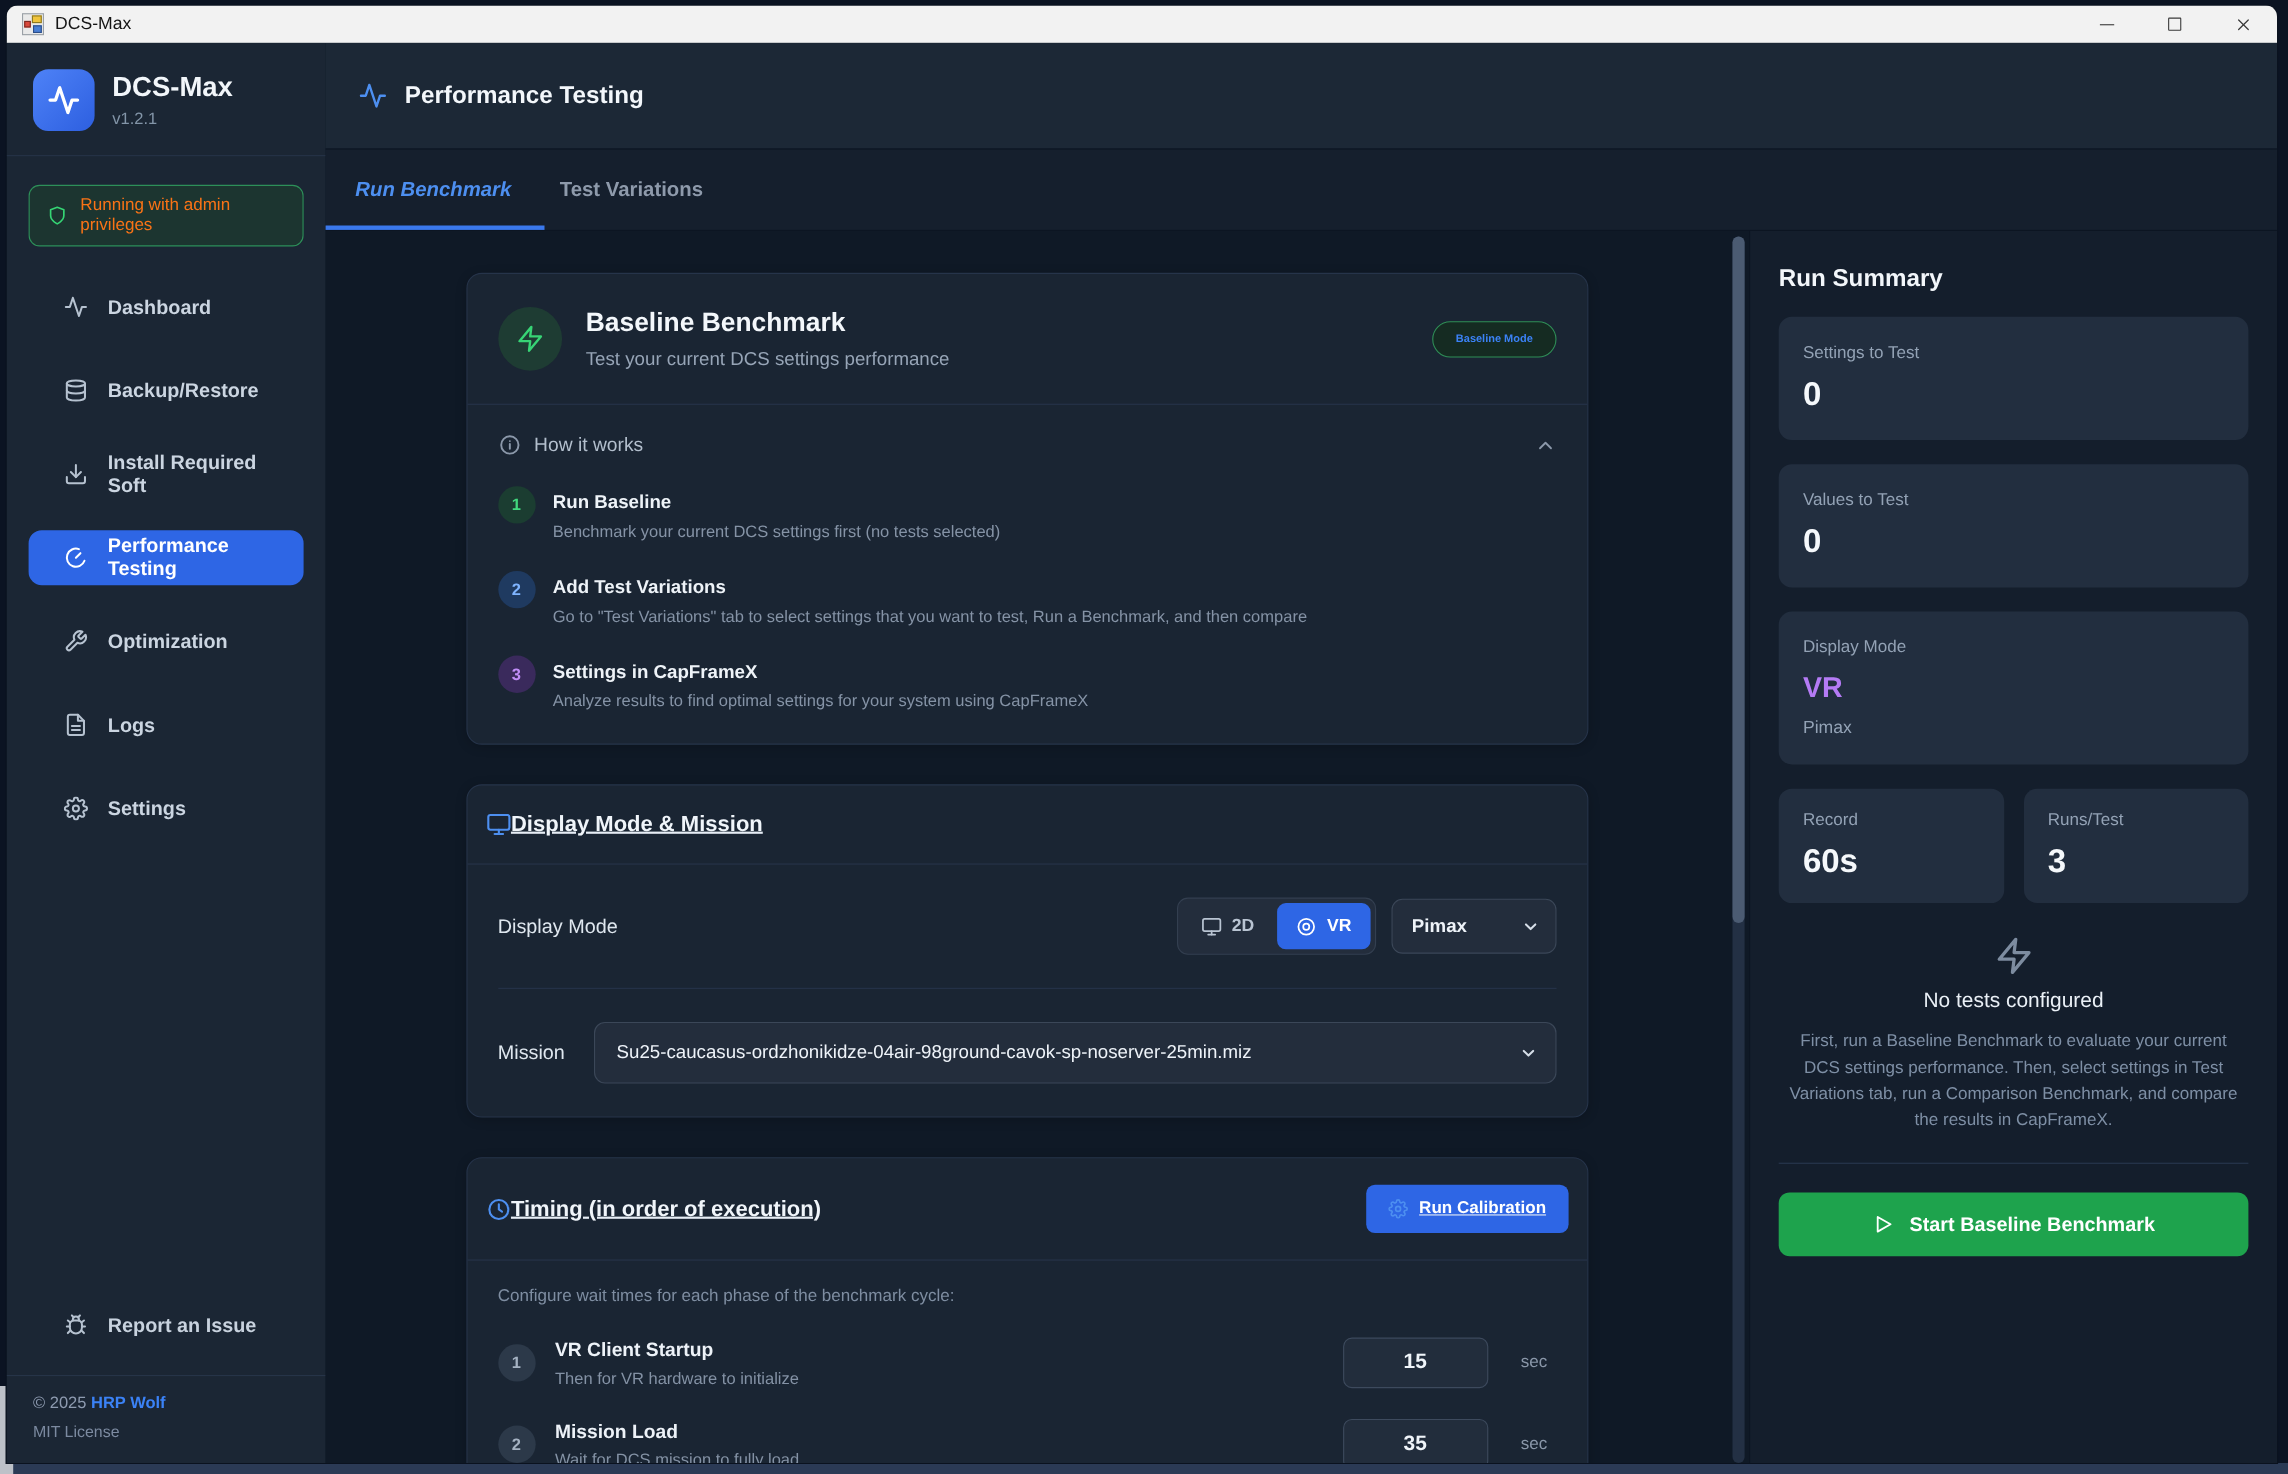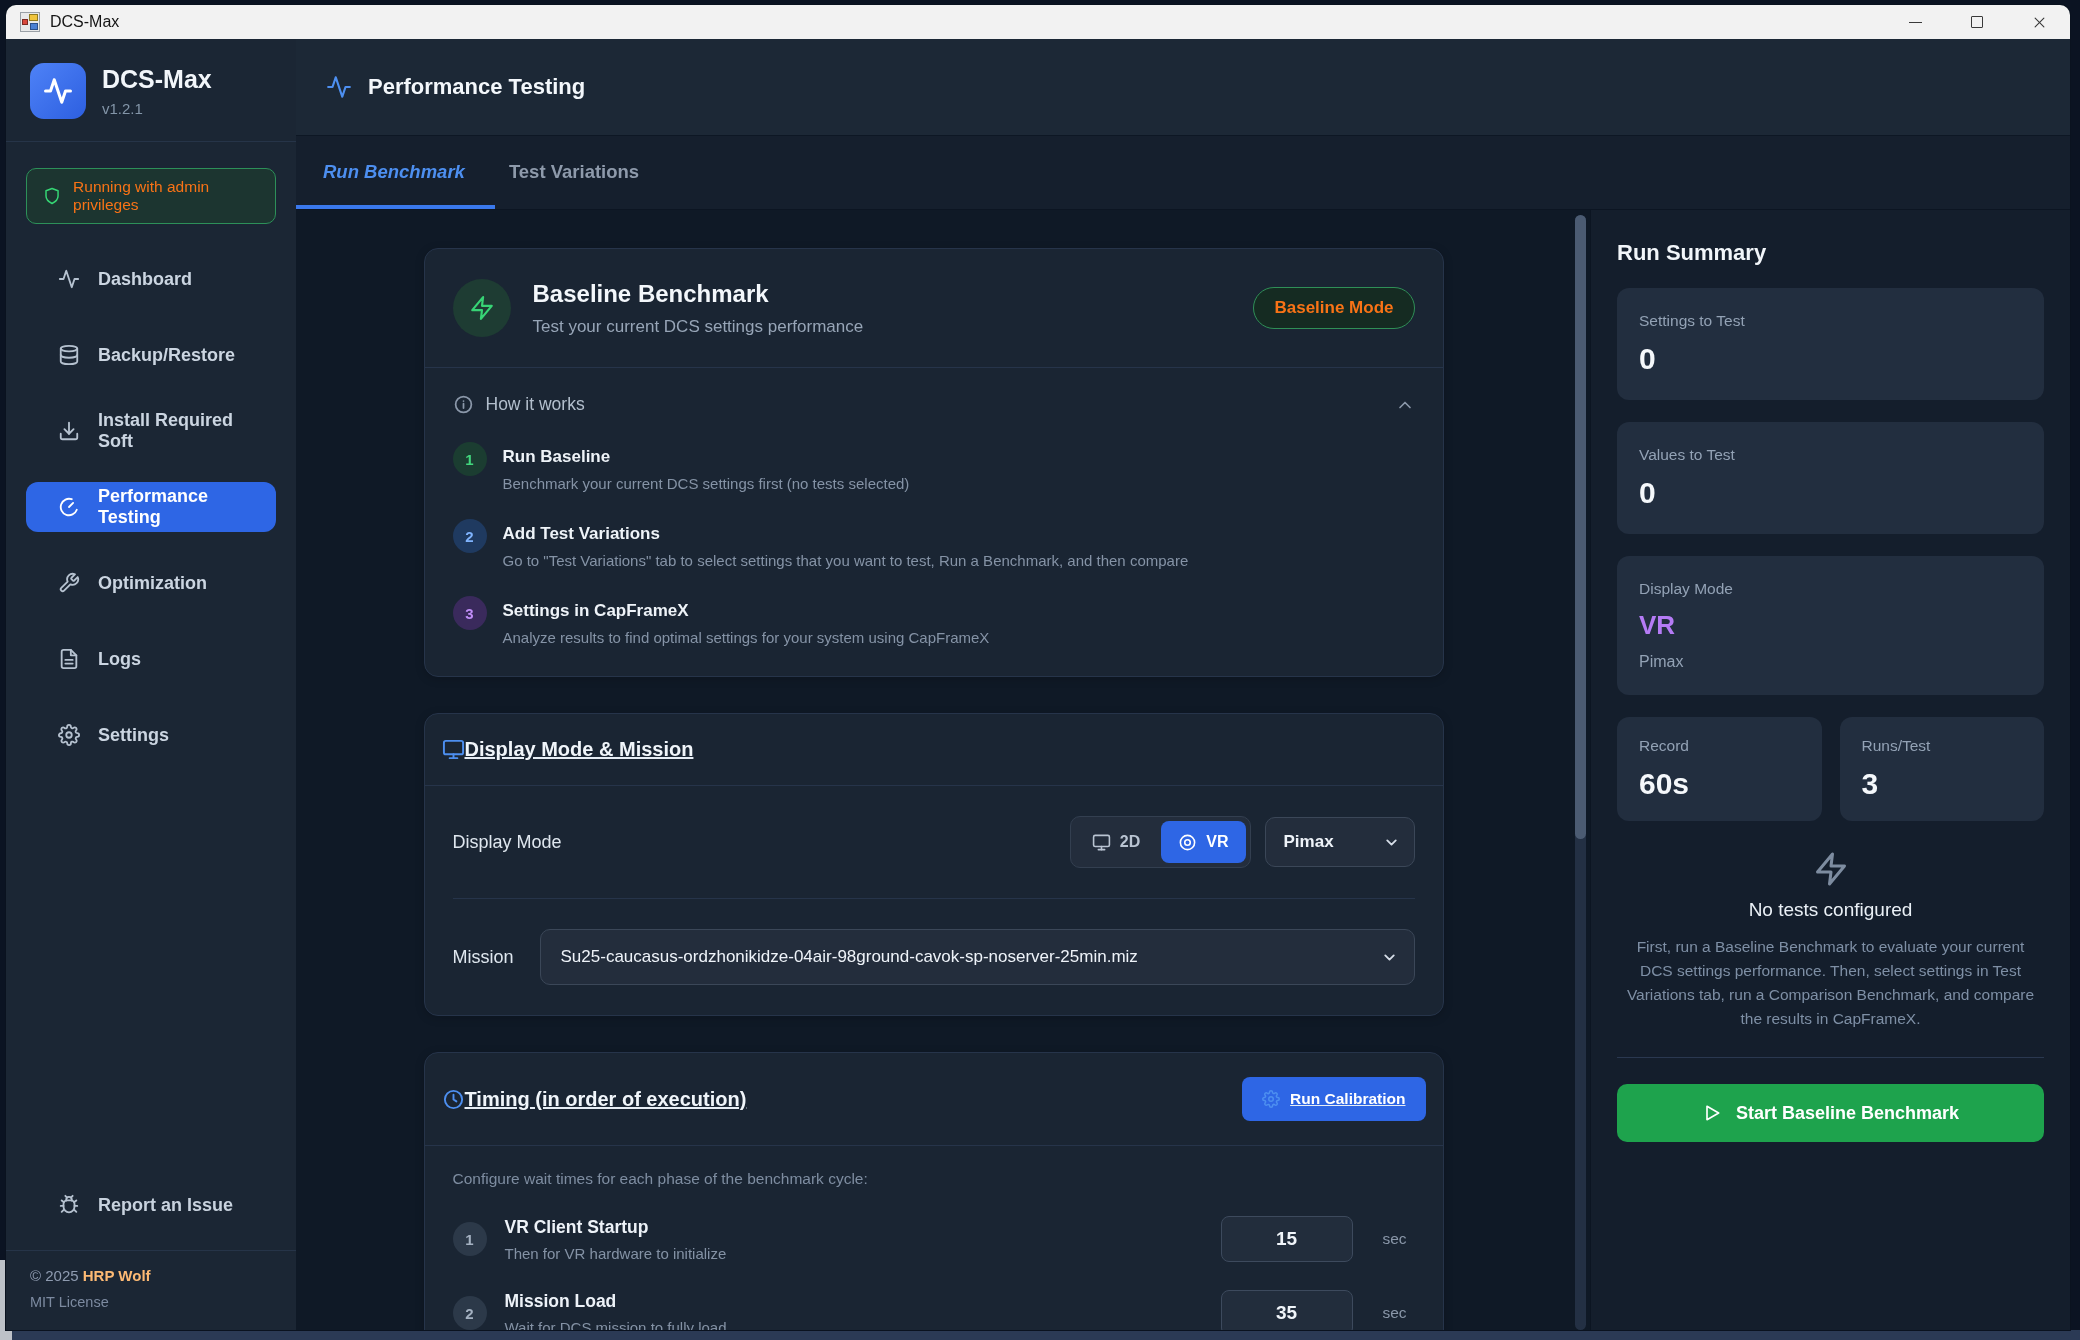--- a/index.html
+++ b/index.html
@@ -62,21 +62,21 @@
   .nav-item.active { background:#2e66e5; color:#ffffff; }
   .nav-item.active .ico { color:#ffffff; }
 
   .sidebar-spacer { flex:1; }
   .report-item { height:50px; display:flex; align-items:center; gap:18px; padding:0 14px 0 52px;
     color:#c8d2de; font-size:18px; font-weight:600; margin-bottom:20px; cursor:pointer; }
   .report-item .ico { color:#b6c2d0; }
 
   .side-footer { border-top:1px solid #263448; padding:16px 24px 20px; }
   .copy-line { font-size:15px; color:#8e9bb0; }
-  .copy-link { color:#fdba74; font-weight:600; }
+  .copy-link { color:#3b82f6; font-weight:600; }
   .license-line { font-size:14.5px; color:#7c8aa0; margin-top:10px; }
 
   
   .main-wrap { flex:1; display:flex; flex-direction:column; min-width:0; }
   .main-header { height:96px; flex:none; background:#1c2836; display:flex; align-items:center; gap:16px; padding-left:30px; }
   .main-header .ico { color:#4d8ff0; }
   .main-title { font-size:22px; font-weight:700; color:#f3f7fb; }
 
   .tab-row { height:75px; flex:none; background:#151f2d; border-top:1px solid #0d1724; border-bottom:1px solid #0c1522;
     display:flex; align-items:flex-end; padding-left:27px; gap:44px; }
@@ -93,22 +93,22 @@
   .card-head .ico { color:#4d8ff0; }
   .card-title { font-size:20px; font-weight:700; color:#f0f5fa; }
 
   
   .c1-head { display:flex; align-items:center; gap:22px; padding:30px 28px; border-bottom:1px solid #26344a; }
   .c1-icon { width:58px; height:58px; border-radius:50%; background:#1e3c33; color:#37d475;
     display:flex; align-items:center; justify-content:center; flex:none; }
   .c1-titles { flex:1; min-width:0; }
   .c1-title { font-size:24px; font-weight:700; color:#f3f7fb; }
   .c1-sub { font-size:17px; color:#97a5b7; margin-top:9px; }
-  .badge-pill { border:1.5px solid #2f8f57; color:#f97316; background:#152b22; padding:10px 20px;
-    border-radius:999px; font-size:17px; font-weight:700; flex:none; }
+  .badge-pill { border:1.5px solid #2f8f57; color:#3b82f6; background:#152b22; padding:10px 20px;
+    border-radius:999px; font-size:10px; font-weight:700; flex:none; }
 
   .hiw { padding:26px 28px 30px; }
   .hiw-head { display:flex; align-items:center; gap:12px; color:#b3bfcd; font-size:17.5px; }
   .hiw-head .ico { color:#8b98aa; }
   .hiw-chevron { margin-left:auto; color:#8b98aa; cursor:pointer; }
   .step { display:flex; gap:16px; margin-top:27px; }
   .step-circle { width:34px; height:34px; border-radius:50%; display:flex; align-items:center; justify-content:center;
     font-size:15px; font-weight:700; flex:none; }
   .step-circle.green  { background:#1b3d31; color:#42d77d; }
   .step-circle.blue   { background:#1f3a60; color:#7fb3fd; }

